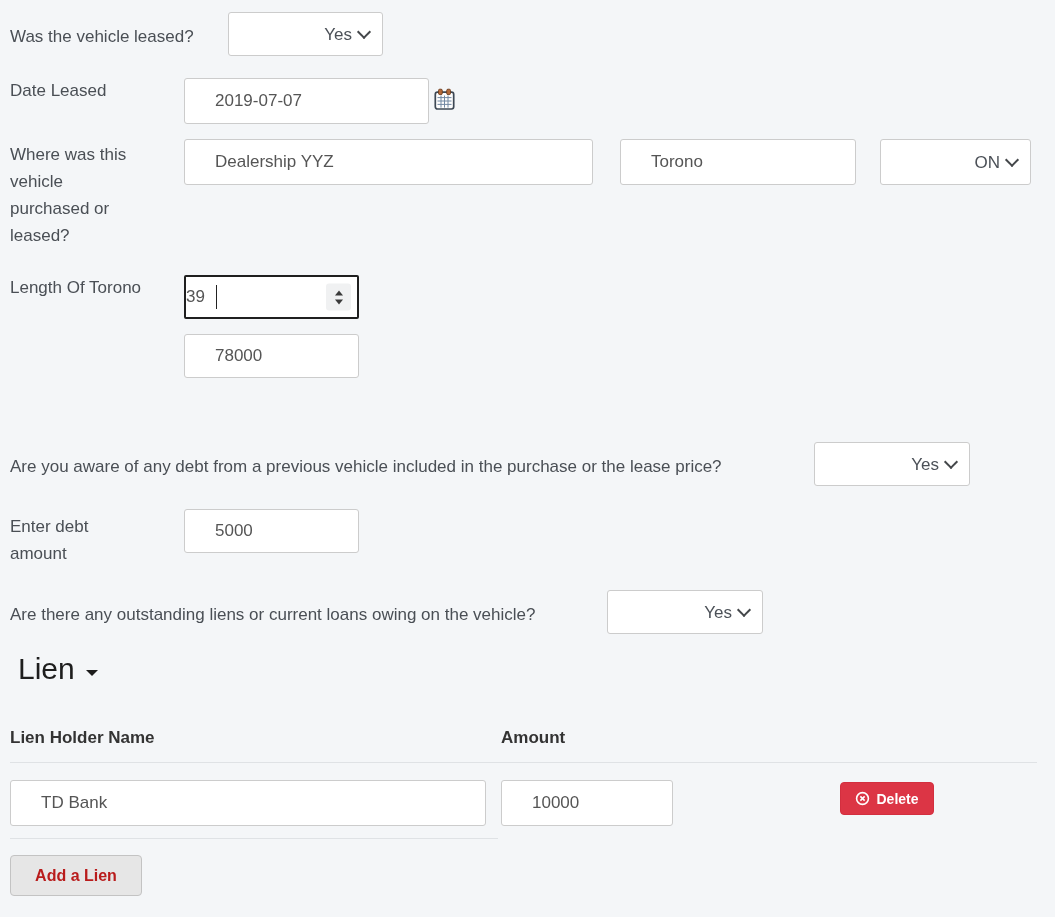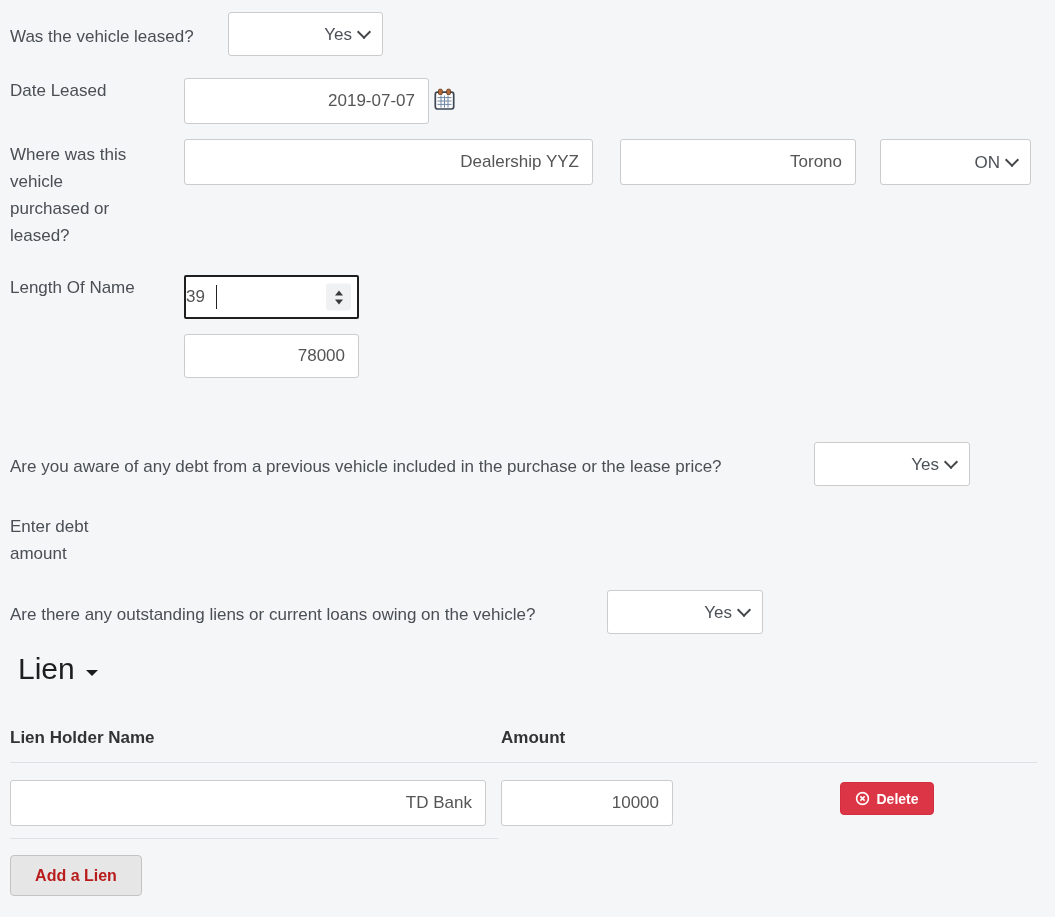--- a/index.html
+++ b/index.html
@@ -9,21 +9,21 @@
     font-family:"Liberation Sans","DejaVu Sans",sans-serif;
     color:#4a4f55;
   }
   .lbl {
     position:absolute; font-size:17px; color:#4a4f55; line-height:27px;
   }
   .lbl.single { line-height:20px; white-space:nowrap; }
   .inp {
     position:absolute; box-sizing:border-box; background:#fff;
     border:1px solid #ccc; border-radius:3px; font-size:17px; color:#555;
-    padding:0 13px; font-family:inherit; outline:none;text-align:right;
+    padding:0 30px; font-family:inherit; outline:none;
   }
   .selwrap { position:absolute; }
   .selwrap select {
     width:100%; height:100%; box-sizing:border-box; background:#fff;
     border:1px solid #ccc; border-radius:3px; font-size:17px; color:#4c5158;
     padding:0 30px 0 12px; font-family:inherit; outline:none;
     -webkit-appearance:none; -moz-appearance:none; appearance:none;text-align:right;
   }
   .chev {
     position:absolute; right:14px; top:50%; width:8px; height:8px;
@@ -95,41 +95,42 @@
   <span class="lbl" style="left:10px;top:141px;width:125px">Where was this vehicle purchased or leased?</span>
   <input class="inp" style="left: 184px; top: 139px; width: 409px; height: 46px;" value="Dealership YYZ">
   <input class="inp" style="left: 620px; top: 139px; width: 236px; height: 46px;" value="Torono">
   <div class="selwrap" style="left:880px;top:139px;width:151px;height:46px">
     <select>
       <option>ON</option>
     </select>
     <span class="chev"></span>
   </div>
 
-  <span class="lbl single" style="left:10px;top:278px">Length Of Name</span>
+  <span class="lbl single" style="left:10px;top:278px">Length Of Torono</span>
   <div class="numwrap" style="left:184px;top:275px;width:175px;height:44px">
     <input value="39" style="">
     <span class="cursor"></span>
     <span class="spinner">
       <span class="tri-up"></span>
       <span class="tri-dn"></span>
     </span>
   </div>
 
   <input class="inp" style="left: 184px; top: 334px; width: 175px; height: 44px;" value="78000">
 
   <span class="lbl single" style="left:10px;top:457px">Are you aware of any debt from a previous vehicle included in the purchase or the lease price?</span>
   <div class="selwrap" style="left:814px;top:442px;width:156px;height:44px">
     <select>
       <option>Yes</option>
     </select>
     <span class="chev"></span>
   </div>
 
   <span class="lbl" style="left:10px;top:513px;width:125px">Enter debt amount</span>
+  <input class="inp" style="left: 184px; top: 509px; width: 175px; height: 44px;" value="5000">
 
   <span class="lbl single" style="left:10px;top:605px">Are there any outstanding liens or current loans owing on the vehicle?</span>
   <div class="selwrap" style="left:607px;top:590px;width:156px;height:44px">
     <select>
       <option>Yes</option>
     </select>
     <span class="chev"></span>
   </div>
 
   <div class="lien-head">

